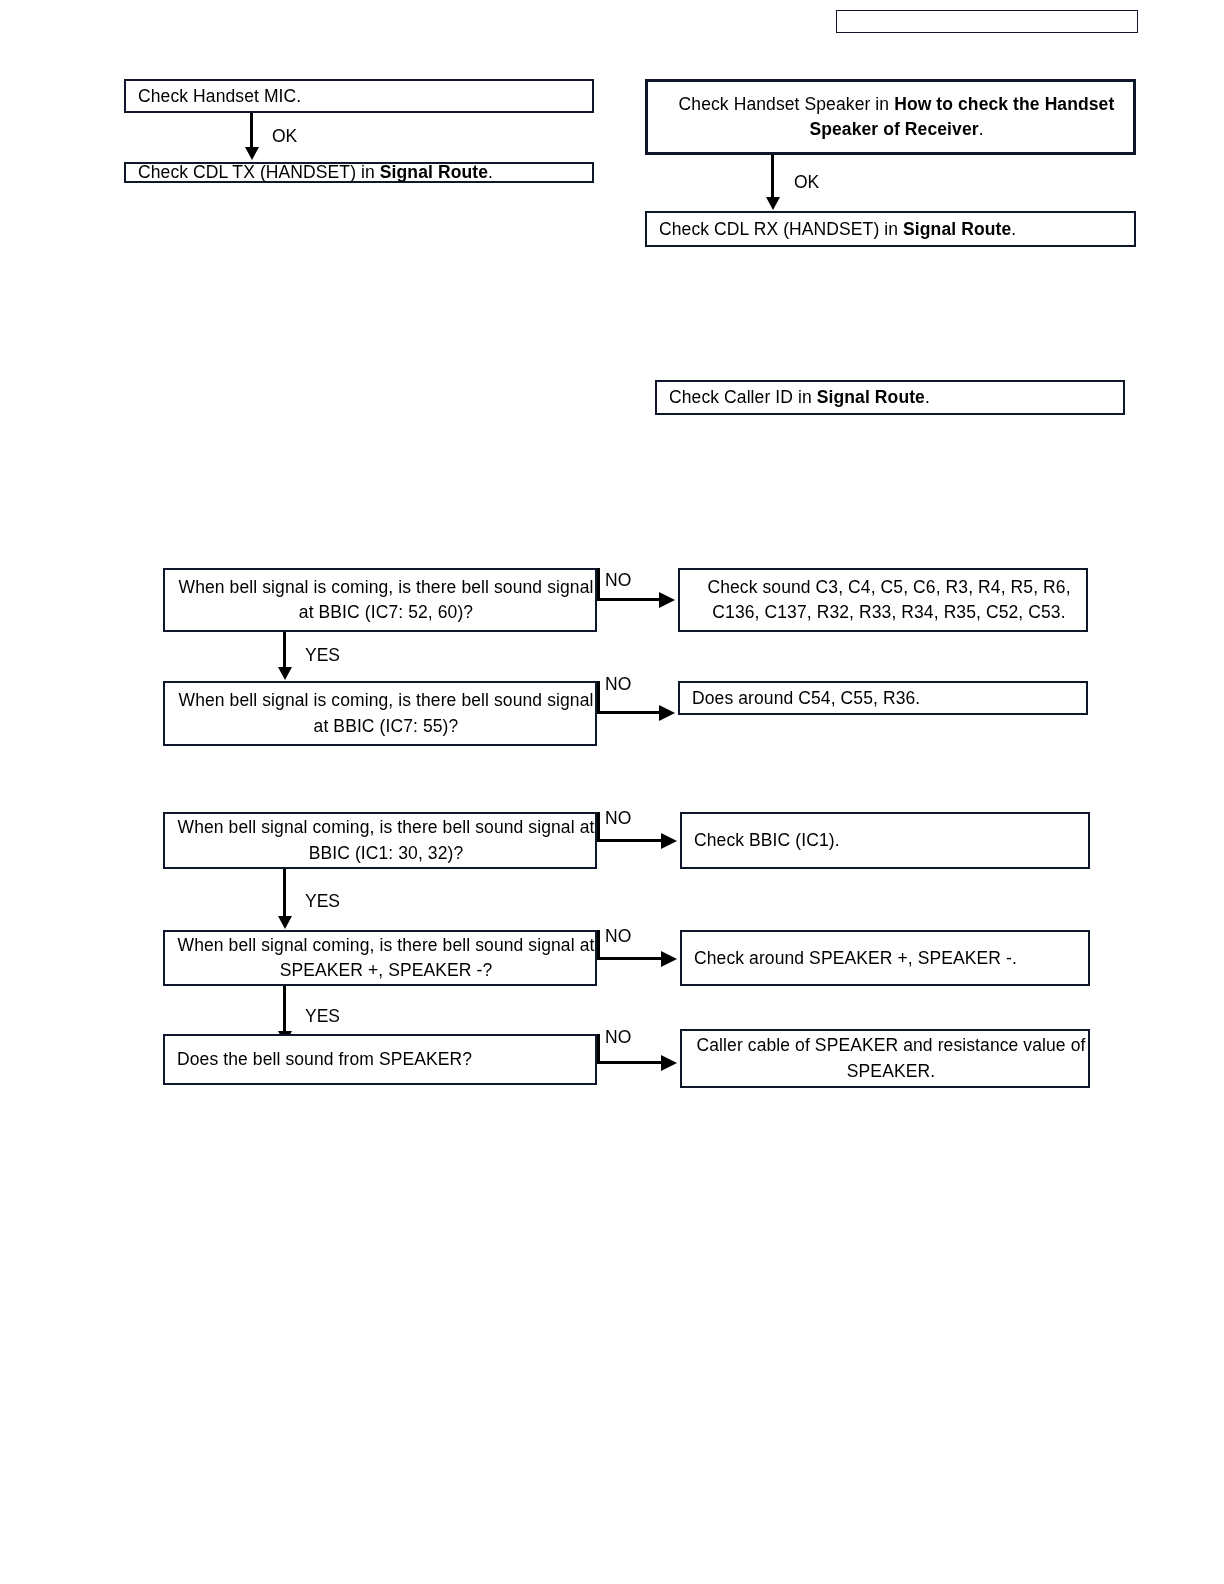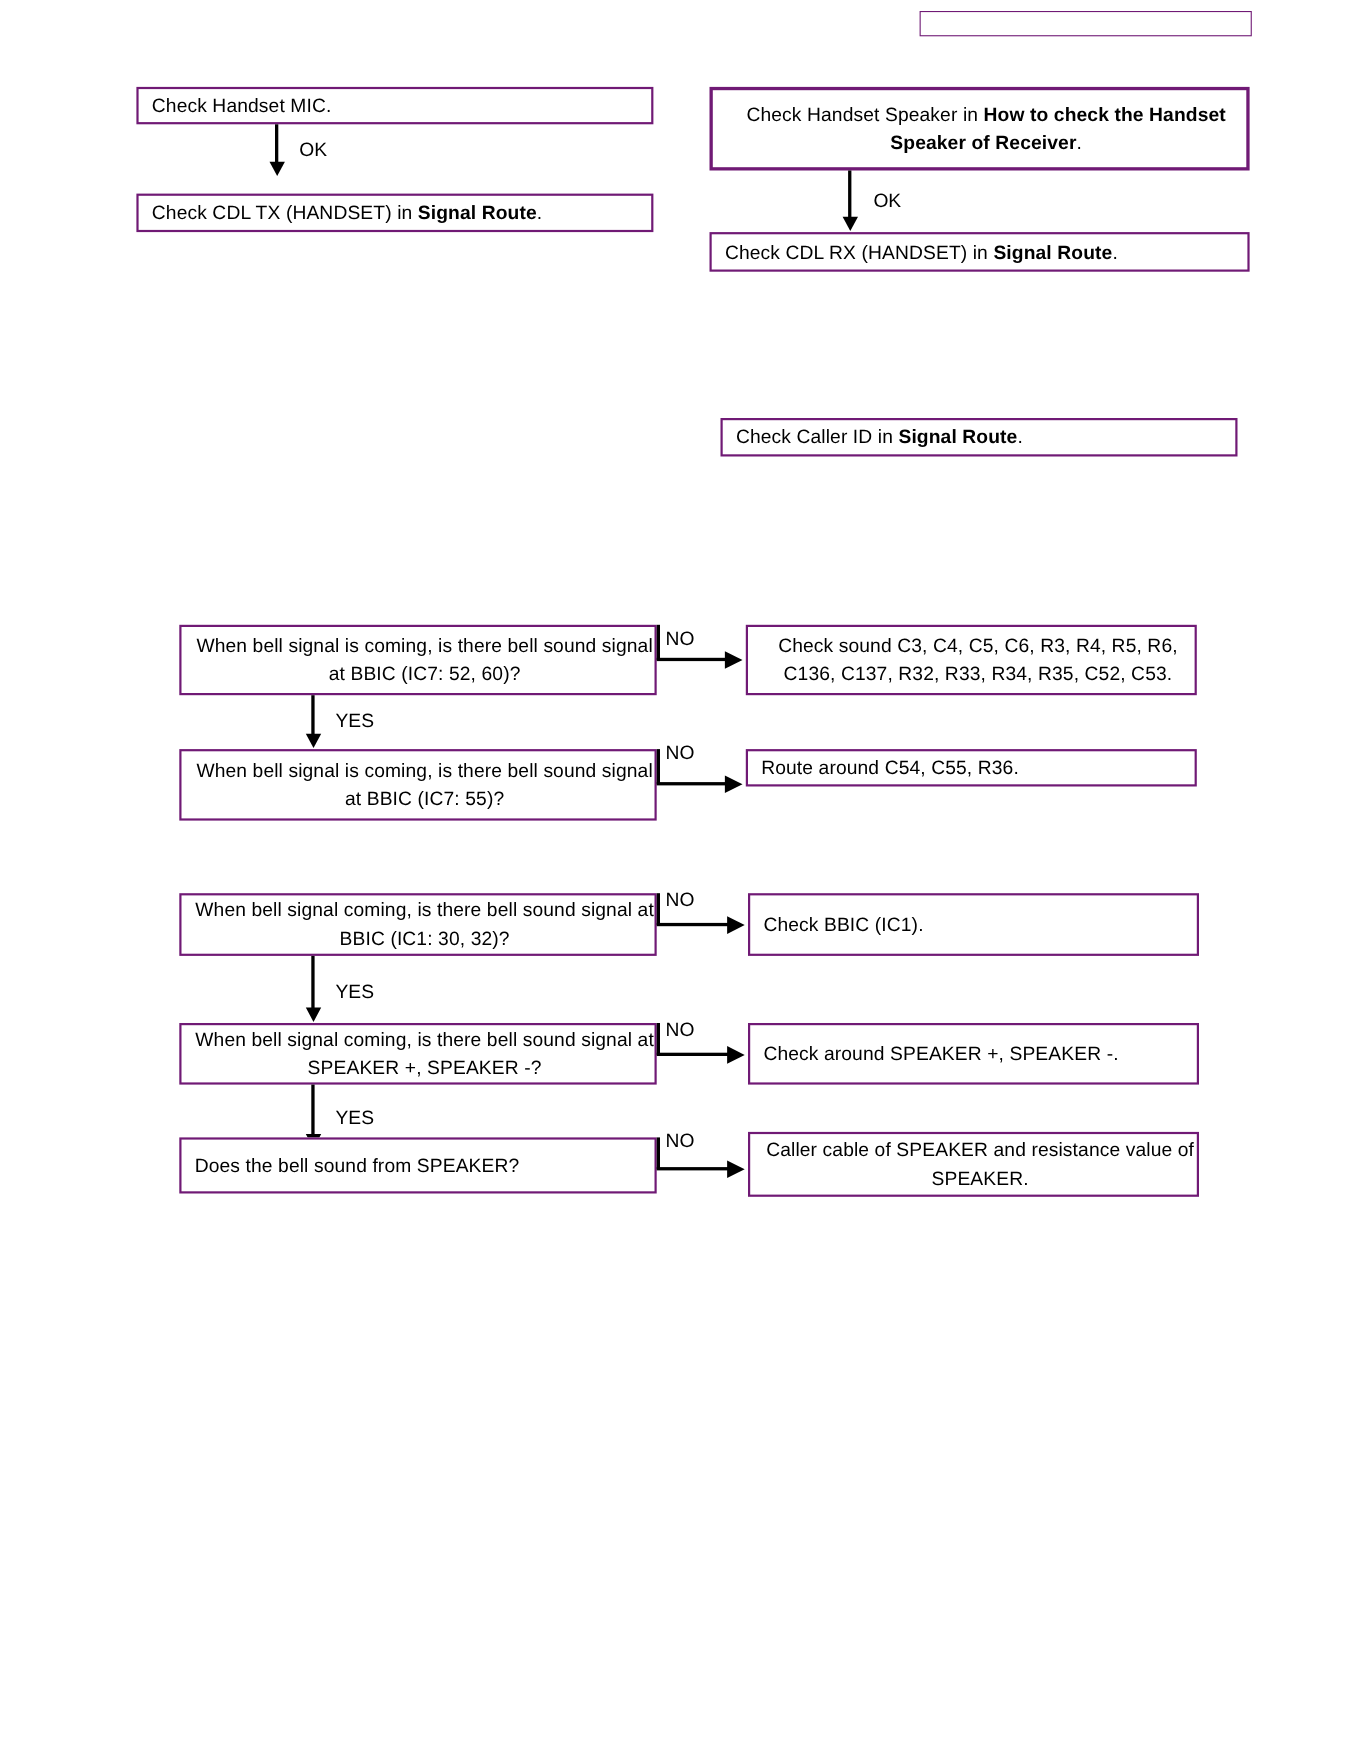--- a/index.html
+++ b/index.html
@@ -15,21 +15,21 @@
     position: relative;
     width: 1224px;
     height: 1584px;
     overflow: hidden;
     background: #ffffff;
   }
   .box {
     position: absolute;
     box-sizing: border-box;
     background: #ffffff;
-    border: 2px solid #701a75;
+    border: 2px solid #0f172a;
     display: flex;
     align-items: center;
   }
   .box.thick { border-width: 3px; }
   .box.thin  { border-width: 1.5px; }
   .box .txt {
     display: block;
     padding: 0 0 0 12px;
     font-size: 17.5px;
     line-height: 1.42;
@@ -105,21 +105,21 @@
   <div class="box" style="left:124px; top:79px; width:470px; height:34px;">
     <span class="txt">Check Handset MIC.</span>
   </div>
 
   <div class="v-arrow" style="left:250px; top:113px; height:47px;">
     <div class="shaft" style="height:35px;"></div>
     <div class="head" style="top:34px;"></div>
   </div>
   <div class="conn-label" style="left:272px; top:128px;">OK</div>
 
-  <div class="box" style="left:124px; top:176px; width:470px; height:35px;">
+  <div class="box" style="left:124px; top:162px; width:470px; height:21px;">
     <span class="txt"><span>Check CDL TX (HANDSET) in </span><b>Signal Route</b><span>.</span></span>
   </div>
 
   <div class="box thick two-line" style="left:645px; top:79px; width:491px; height:76px;">
     <span class="txt"><span>Check Handset Speaker in </span><b>How to check the Handset Speaker of Receiver</b><span>.</span></span>
   </div>
 
   <div class="v-arrow" style="left:771px; top:155px; height:56px;">
     <div class="shaft" style="height:43px;"></div>
     <div class="head" style="top:42px;"></div>
@@ -160,21 +160,21 @@
   </div>
 
   <div class="h-branch" style="left:597px; top:681px;">
     <div class="stub" style="height:32px;"></div>
     <div class="shaft" style="top:30px; width:66px;"></div>
     <div class="head" style="left:62px; top:24px;"></div>
   </div>
   <div class="conn-label" style="left:605px; top:676px;">NO</div>
 
   <div class="box" style="left:678px; top:681px; width:410px; height:34px;">
-    <span class="txt">Route around C54, C55, R36.</span>
+    <span class="txt">Does around C54, C55, R36.</span>
   </div>
 
   <div class="box two-line" style="left:163px; top:812px; width:434px; height:57px;">
     <span class="txt">When bell signal coming, is there bell sound signal at BBIC (IC1: 30, 32)?</span>
   </div>
 
   <div class="h-branch" style="left:597px; top:812px;">
     <div class="stub" style="height:29px;"></div>
     <div class="shaft" style="top:27px; width:68px;"></div>
     <div class="head" style="left:64px; top:21px;"></div>

